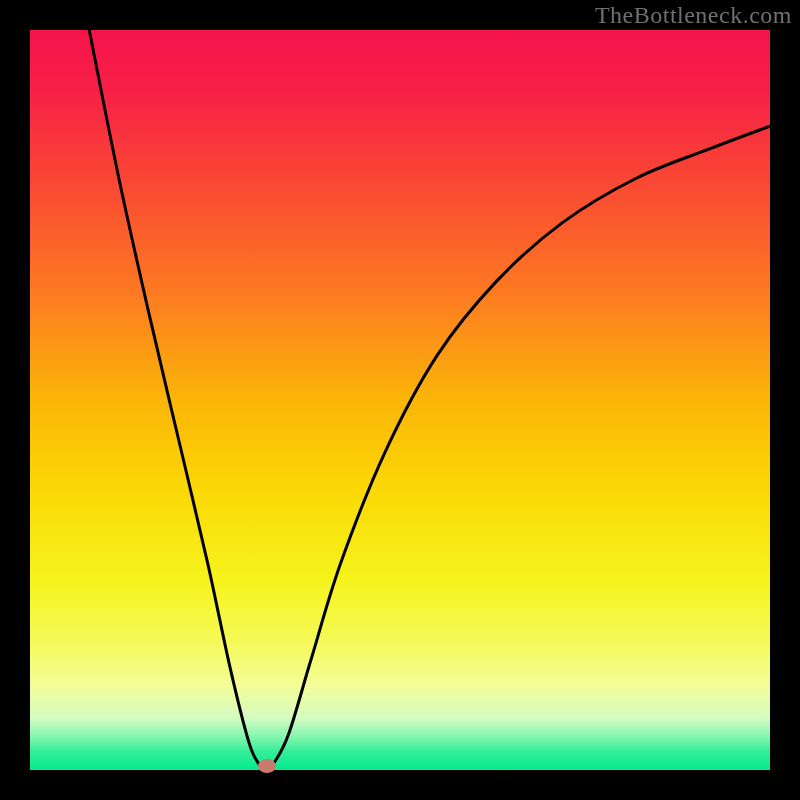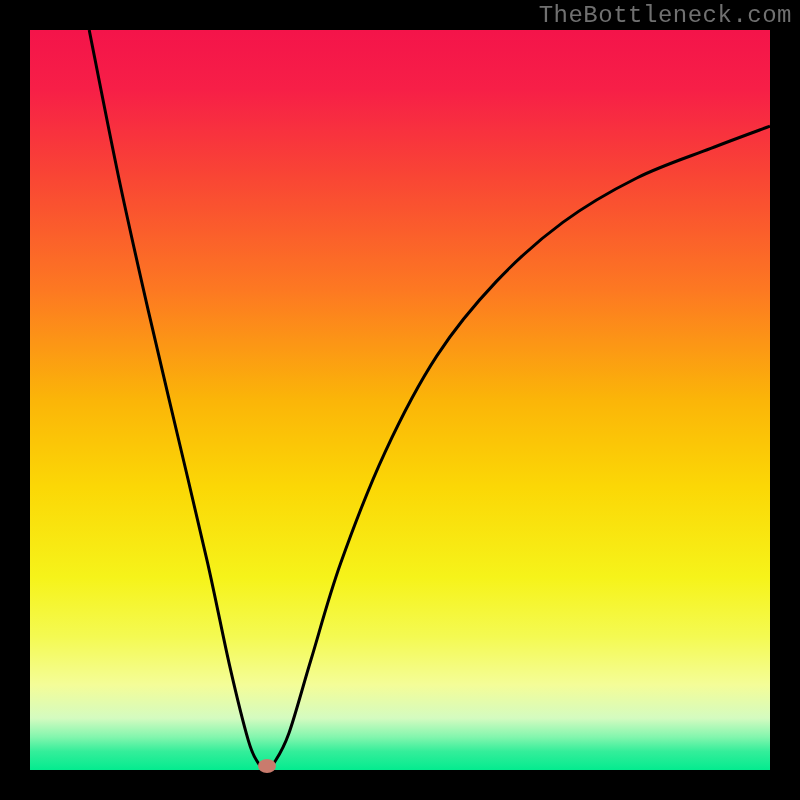--- a/index.html
+++ b/index.html
@@ -14,21 +14,21 @@
     position: relative;
     width: 800px;
     height: 800px;
     background: #000;
   }
   .watermark {
     position: absolute;
     top: 2px;
     right: 8px;
     color: #707070;
-    font-family: Liberation Mono, monospace;
+    font-family: Liberation Serif, serif;
     font-size: 24px;
     font-weight: 400;
     letter-spacing: 0.5px;
     z-index: 3;
   }
   .plot-area {
     position: absolute;
     left: 30px;
     top: 30px;
     width: 740px;

